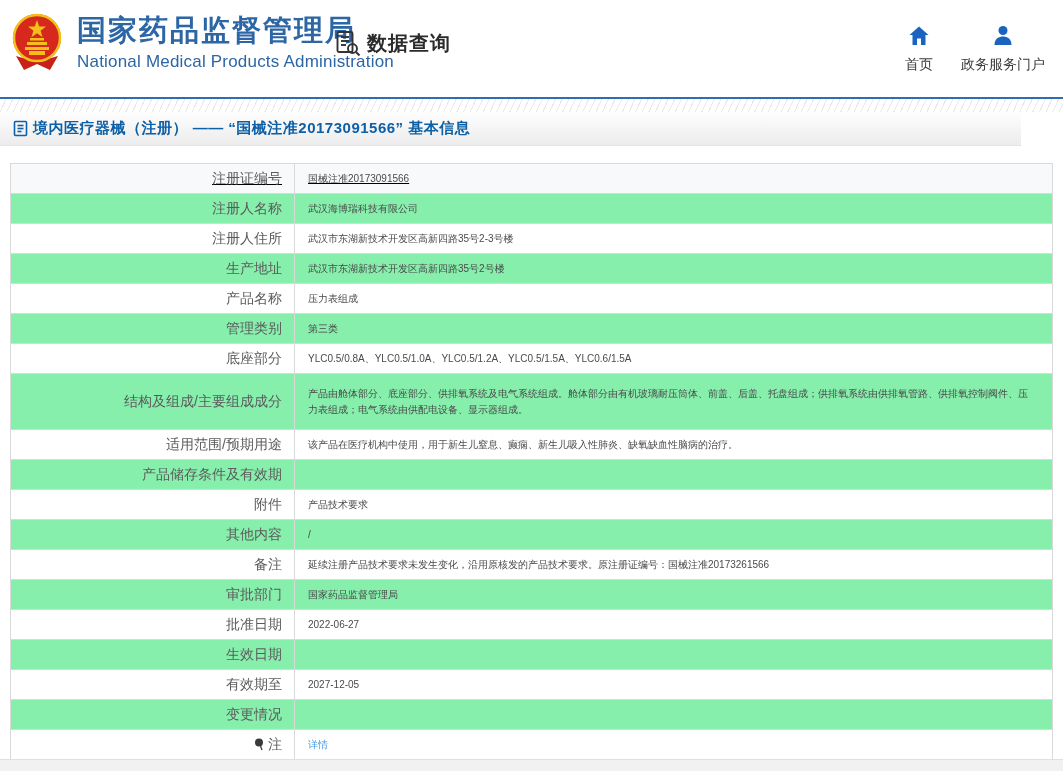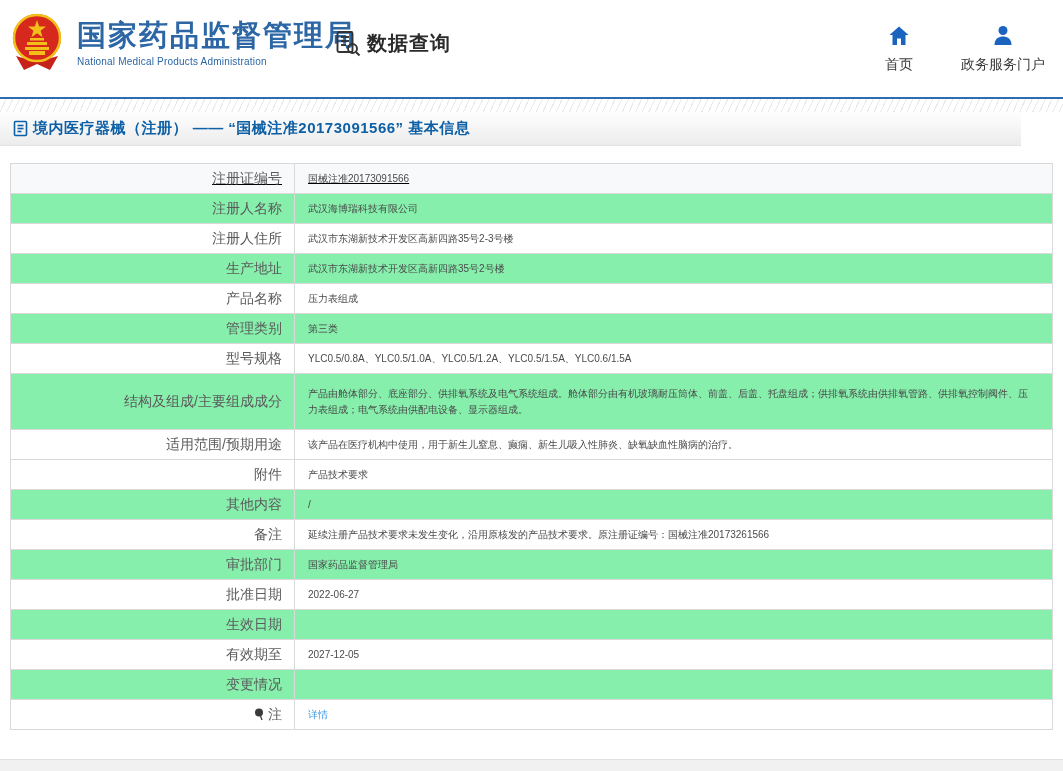--- a/index.html
+++ b/index.html
@@ -7,25 +7,25 @@
   .page {
     position:relative; width:1063px; height:771px; overflow:hidden;
     background:#fff; font-family:"Liberation Sans","DejaVu Sans",sans-serif;
   }
   
   .header { position:absolute; top:0; left:0; width:1063px; height:97px; background:#fff; }
   .logo-block { position:absolute; left:10px; top:12px; display:flex; align-items:center; cursor:pointer; }
   .emblem { width:54px; height:62px; margin-right:13px; flex:0 0 auto; }
   .org-names { display:flex; flex-direction:column; }
   .org-zh { font-size:29px; font-weight:bold; color:#2c66a5; letter-spacing:2px; line-height:1.15; }
-  .org-en { font-size:10px; color:#2c66a5; margin-top:4px; letter-spacing:0.2px; }
+  .org-en { font-size:17px; color:#2c66a5; margin-top:4px; letter-spacing:0.2px; }
   .query-block { position:absolute; left:335px; top:30px; display:flex; align-items:center; cursor:pointer; }
   .query-icon { width:27px; height:27px; margin-right:5px; }
   .query-label { font-size:20px; color:#2b2b2b; font-weight:bold; letter-spacing:1px; }
-  .top-nav { position:absolute; right:18px; top:24px; display:flex; gap:48px;margin-left:8px; }
+  .top-nav { position:absolute; right:18px; top:24px; display:flex; gap:28px;margin-left:8px; }
   .nav-item { display:flex; flex-direction:column; align-items:center; cursor:pointer; }
   .nav-item svg { width:24px; height:24px; }
   .nav-label { font-size:14px; color:#3a3a3a; margin-top:8px; white-space:nowrap; }
   
   .blue-line { position:absolute; top:97px; left:0; width:1063px; height:2px; background:#2e6db4; }
   .hatch-band { position:absolute; top:99px; left:0; width:1063px; height:13px;
     background:repeating-linear-gradient(115deg,#ffffff 0px,#ffffff 5px,#e9e9e9 5px,#e9e9e9 6px); }
   
   .breadcrumb-bar { position:absolute; top:112px; left:0; width:1021px; height:34px;
     background:linear-gradient(#fefefe,#ececec); border-bottom:1px solid #e3e3e3;
@@ -165,21 +165,21 @@
           <span class="label-wrap">
             <span>管理类别</span>
           </span>
         </div>
       <div class="tvalue">第三类</div>
     </div>
 
     <div class="trow">
       <div class="tlabel">
           <span class="label-wrap">
-            <span>型号规格</span>
+            <span>底座部分</span>
           </span>
         </div>
       <div class="tvalue">YLC0.5/0.8A、YLC0.5/1.0A、YLC0.5/1.2A、YLC0.5/1.5A、YLC0.6/1.5A</div>
     </div>
 
     <div class="trow alt tall">
       <div class="tlabel">
           <span class="label-wrap">
             <span>结构及组成/主要组成成分</span>
           </span>
@@ -189,20 +189,28 @@
 
     <div class="trow">
       <div class="tlabel">
           <span class="label-wrap">
             <span>适用范围/预期用途</span>
           </span>
         </div>
       <div class="tvalue">该产品在医疗机构中使用，用于新生儿窒息、癫痫、新生儿吸入性肺炎、缺氧缺血性脑病的治疗。</div>
     </div>
 
+    <div class="trow alt">
+      <div class="tlabel">
+          <span class="label-wrap">
+            <span>产品储存条件及有效期</span>
+          </span>
+        </div>
+      <div class="tvalue"></div>
+    </div>
 
     <div class="trow">
       <div class="tlabel">
           <span class="label-wrap">
             <span>附件</span>
           </span>
         </div>
       <div class="tvalue">产品技术要求</div>
     </div>
 

